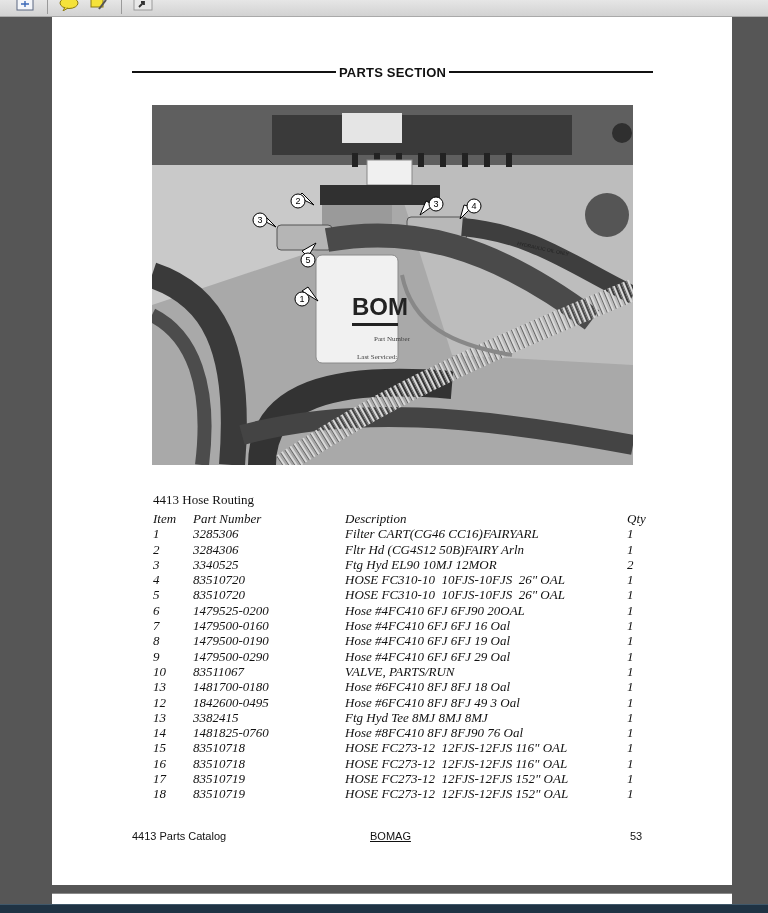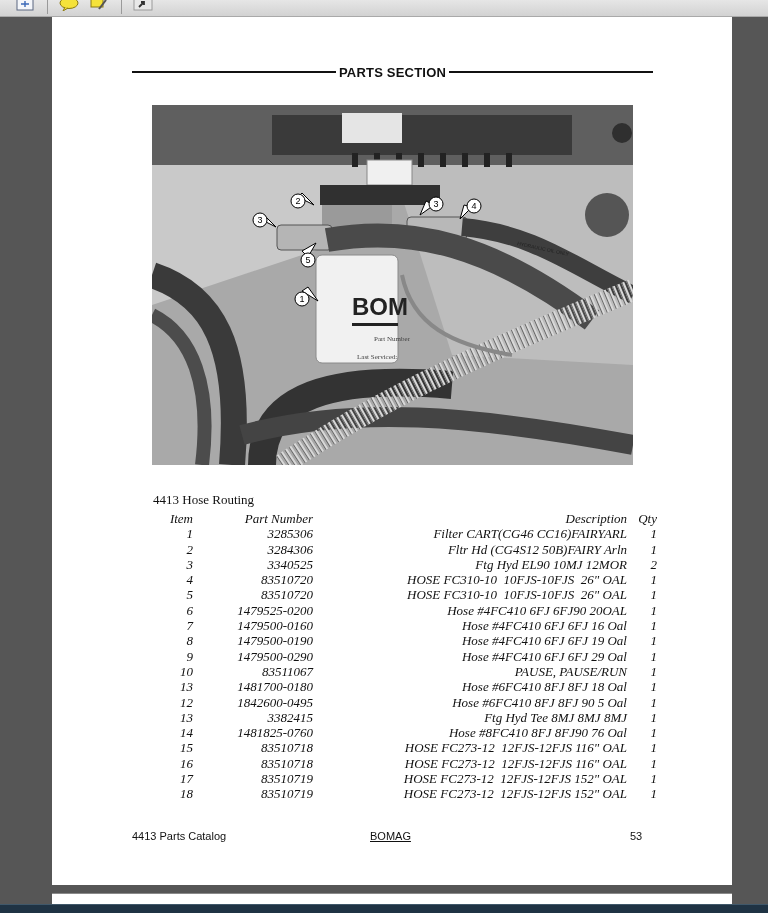--- a/index.html
+++ b/index.html
@@ -1,20 +1,20 @@
 <!DOCTYPE html>
 <html><head>
 <meta charset="utf-8">
 <style>
   html, body { margin:0; padding:0; }
   body { width:768px; height:913px; overflow:hidden; background:#565656; position:relative; font-family:"Liberation Serif", serif; }
   .toolbar { position:absolute; left:0; top:0; width:768px; height:16px; background:linear-gradient(#e6e6e6,#d2d2d2); border-bottom:1px solid #a9a9a9; }
   .tb-btn { position:absolute; top:-4px; height:16px; display:flex; align-items:center; justify-content:center; }
   .tb-sep { position:absolute; top:0; width:1px; height:14px; background:#9a9a9a; }
-  .viewer { position:absolute; left:0; top:17px; width:768px; height:887px; background:#565656;text-align:right; }
+  .viewer { position:absolute; left:0; top:17px; width:768px; height:887px; background:#565656; }
   .page { position:absolute; left:52px; top:0; width:680px; height:868px; background:#fff; }
   .page2 { position:absolute; left:52px; top:876px; width:680px; height:14px; background:#fff; border-top:1px solid #8a8a8a; }
   .taskbar { position:absolute; left:0; top:904px; width:768px; height:9px; background:#1f3344; border-top:1px solid #40586a; }
   .section-header { position:absolute; left:80px; top:47px; width:521px; height:16px; display:flex; align-items:center; }
   .section-header .rule { flex:1; height:2px; background:#111; }
   .section-header .title { font-family:"Liberation Sans", sans-serif; font-weight:bold; font-size:13px; color:#111; padding:0 3px; letter-spacing:0.2px; }
   .photo { position:absolute; left:100px; top:88px; width:481px; height:360px; background:#8a8a8a; overflow:hidden; }
   .photo svg { display:block; }
   .caption { position:absolute; left:101px; top:454px; font-size:13px; color:#111;margin-top:21px; }
   .parts-table { position:absolute; left:101px; top:494px; font-size:13px; color:#111; line-height:15.3px;font-style:italic; }
@@ -162,23 +162,23 @@
       <div id="rows">
           <div class="parts-row"><span class="c-item">1</span><span class="c-part">3285306</span><span class="c-desc">Filter CART(CG46 CC16)FAIRYARL</span><span class="c-qty">1</span></div>
           <div class="parts-row"><span class="c-item">2</span><span class="c-part">3284306</span><span class="c-desc">Fltr Hd (CG4S12 50B)FAIRY Arln</span><span class="c-qty">1</span></div>
           <div class="parts-row"><span class="c-item">3</span><span class="c-part">3340525</span><span class="c-desc">Ftg Hyd EL90 10MJ 12MOR</span><span class="c-qty">2</span></div>
           <div class="parts-row"><span class="c-item">4</span><span class="c-part">83510720</span><span class="c-desc">HOSE FC310-10  10FJS-10FJS  26" OAL</span><span class="c-qty">1</span></div>
           <div class="parts-row"><span class="c-item">5</span><span class="c-part">83510720</span><span class="c-desc">HOSE FC310-10  10FJS-10FJS  26" OAL</span><span class="c-qty">1</span></div>
           <div class="parts-row"><span class="c-item">6</span><span class="c-part">1479525-0200</span><span class="c-desc">Hose #4FC410 6FJ 6FJ90 20OAL</span><span class="c-qty">1</span></div>
           <div class="parts-row"><span class="c-item">7</span><span class="c-part">1479500-0160</span><span class="c-desc">Hose #4FC410 6FJ 6FJ 16 Oal</span><span class="c-qty">1</span></div>
           <div class="parts-row"><span class="c-item">8</span><span class="c-part">1479500-0190</span><span class="c-desc">Hose #4FC410 6FJ 6FJ 19 Oal</span><span class="c-qty">1</span></div>
           <div class="parts-row"><span class="c-item">9</span><span class="c-part">1479500-0290</span><span class="c-desc">Hose #4FC410 6FJ 6FJ 29 Oal</span><span class="c-qty">1</span></div>
-          <div class="parts-row"><span class="c-item">10</span><span class="c-part">83511067</span><span class="c-desc">PAUSE, PAUSE/RUN</span><span class="c-qty">1</span></div>
+          <div class="parts-row"><span class="c-item">10</span><span class="c-part">83511067</span><span class="c-desc">VALVE, PARTS/RUN</span><span class="c-qty">1</span></div>
           <div class="parts-row"><span class="c-item">13</span><span class="c-part">1481700-0180</span><span class="c-desc">Hose #6FC410 8FJ 8FJ 18 Oal</span><span class="c-qty">1</span></div>
-          <div class="parts-row"><span class="c-item">12</span><span class="c-part">1842600-0495</span><span class="c-desc">Hose #6FC410 8FJ 8FJ 90 5 Oal</span><span class="c-qty">1</span></div>
+          <div class="parts-row"><span class="c-item">12</span><span class="c-part">1842600-0495</span><span class="c-desc">Hose #6FC410 8FJ 8FJ 49 3 Oal</span><span class="c-qty">1</span></div>
           <div class="parts-row"><span class="c-item">13</span><span class="c-part">3382415</span><span class="c-desc">Ftg Hyd Tee 8MJ 8MJ 8MJ</span><span class="c-qty">1</span></div>
           <div class="parts-row"><span class="c-item">14</span><span class="c-part">1481825-0760</span><span class="c-desc">Hose #8FC410 8FJ 8FJ90 76 Oal</span><span class="c-qty">1</span></div>
           <div class="parts-row"><span class="c-item">15</span><span class="c-part">83510718</span><span class="c-desc">HOSE FC273-12  12FJS-12FJS 116" OAL</span><span class="c-qty">1</span></div>
           <div class="parts-row"><span class="c-item">16</span><span class="c-part">83510718</span><span class="c-desc">HOSE FC273-12  12FJS-12FJS 116" OAL</span><span class="c-qty">1</span></div>
           <div class="parts-row"><span class="c-item">17</span><span class="c-part">83510719</span><span class="c-desc">HOSE FC273-12  12FJS-12FJS 152" OAL</span><span class="c-qty">1</span></div>
           <div class="parts-row"><span class="c-item">18</span><span class="c-part">83510719</span><span class="c-desc">HOSE FC273-12  12FJS-12FJS 152" OAL</span><span class="c-qty">1</span></div>
         </div>
     </div>
 
     <div class="footer" style="left:80px;">4413 Parts Catalog</div>

